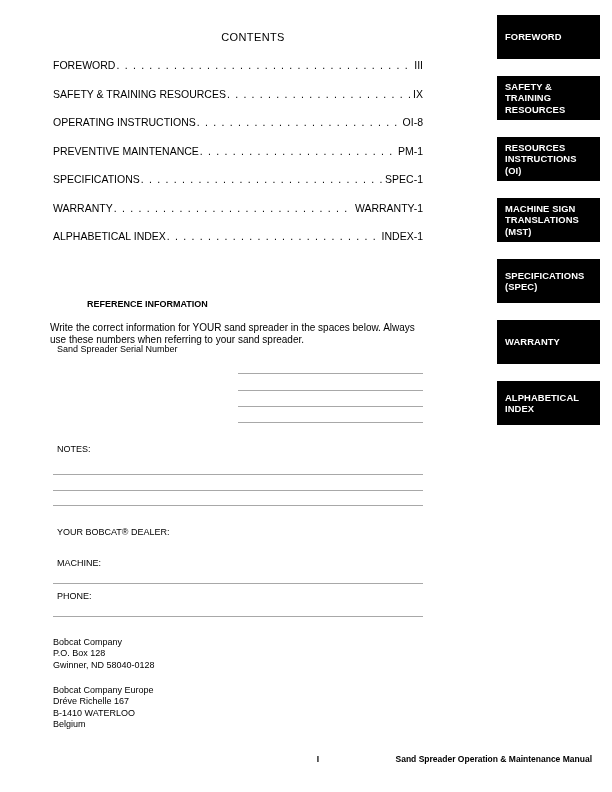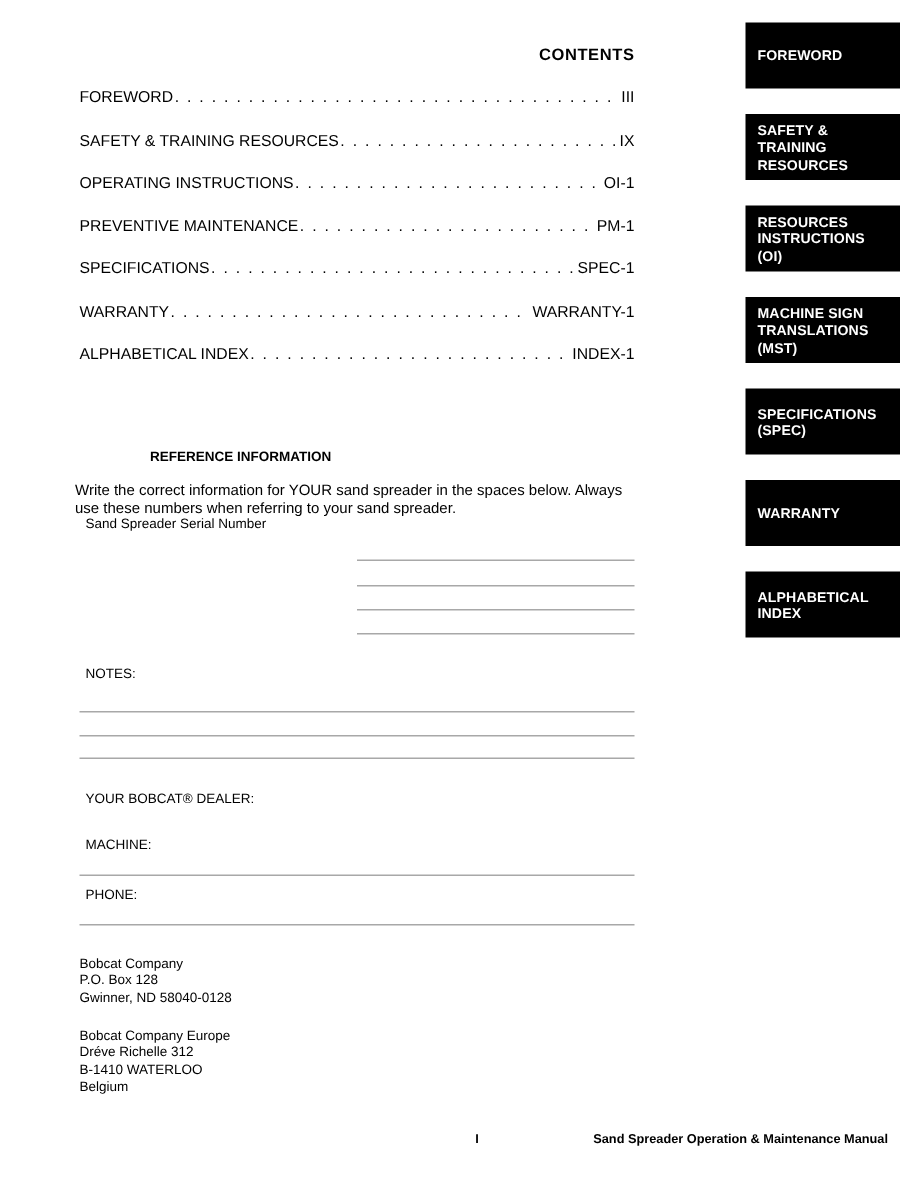--- a/index.html
+++ b/index.html
@@ -9,26 +9,26 @@
     height: 792px;
     background: #ffffff;
     font-family: "Liberation Sans", sans-serif;
     color: #000;
     overflow: hidden;
   }
 
   
   .doc-title {
     position: absolute;
-    left: 53px;
+    left: 68px;
     top: 31px;
     width: 370px;
-    text-align: right;
+    text-align: center;
     font-size: 11px;
-    font-weight: bold;
+    font-weight: normal;
     letter-spacing: 0.4px;
   }
 
   
   .toc {
     position: absolute;
     left: 53px;
     top: 51px;
     width: 370px;
   }
@@ -48,21 +48,21 @@
   }
   .toc-dots::before {
     content: ". . . . . . . . . . . . . . . . . . . . . . . . . . . . . . . . . . . . . . . . . . . . . . . . . . . . . . . . . . . . . . . . . . . . . . . .";
     letter-spacing: 1.2px;
   }
   .toc-page { white-space: nowrap; }
 
   
   .ref-heading {
     position: absolute;
-    left: 54px;
+    left: 41px;
     top: 299px;
     font-size: 9px;
     font-weight: bold;
     padding-left: 46px;
   }
   .ref-body {
     position: absolute;
     left: 50px;
     top: 322px;
     width: 371px;
@@ -146,21 +146,21 @@
       <span class="toc-page">III</span>
     </div>
     <div class="toc-row">
       <span class="toc-label">SAFETY &amp; TRAINING RESOURCES</span>
       <span class="toc-dots"></span>
       <span class="toc-page">IX</span>
     </div>
     <div class="toc-row">
       <span class="toc-label">OPERATING INSTRUCTIONS</span>
       <span class="toc-dots"></span>
-      <span class="toc-page">OI-1</span>
+      <span class="toc-page">OI-8</span>
     </div>
     <div class="toc-row">
       <span class="toc-label">PREVENTIVE MAINTENANCE</span>
       <span class="toc-dots"></span>
       <span class="toc-page">PM-1</span>
     </div>
     <div class="toc-row">
       <span class="toc-label">SPECIFICATIONS</span>
       <span class="toc-dots"></span>
       <span class="toc-page">SPEC-1</span>
@@ -194,21 +194,21 @@
   <div class="label-9" style="left:57px; top:527px;">YOUR BOBCAT® DEALER:</div>
   <div class="label-9" style="left:57px; top:558px;">MACHINE:</div>
   <div class="rule" style="left:53px; top:583px; width:370px;"></div>
   <div class="label-9" style="left:57px; top:591px;">PHONE:</div>
   <div class="rule" style="left:53px; top:616px; width:370px;"></div>
 
   <div class="address-block" style="top:637px;">Bobcat Company
 P.O. Box 128
 Gwinner, ND 58040-0128</div>
   <div class="address-block" style="top:685px;">Bobcat Company Europe
-Dréve Richelle 312
+Dréve Richelle 167
 B-1410 WATERLOO
 Belgium</div>
 
   <div class="footer-pagenum">I</div>
   <div class="footer-title">Sand Spreader Operation &amp; Maintenance Manual</div>
 
   <div class="tabs">
     <div class="tab">FOREWORD</div>
     <div class="tab">SAFETY &amp;
 TRAINING

